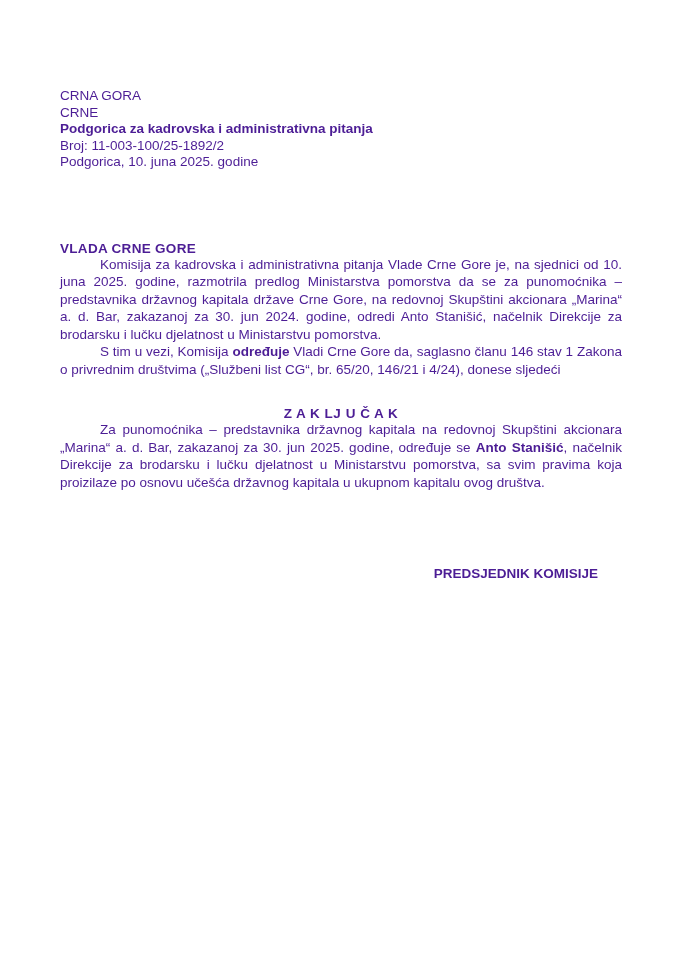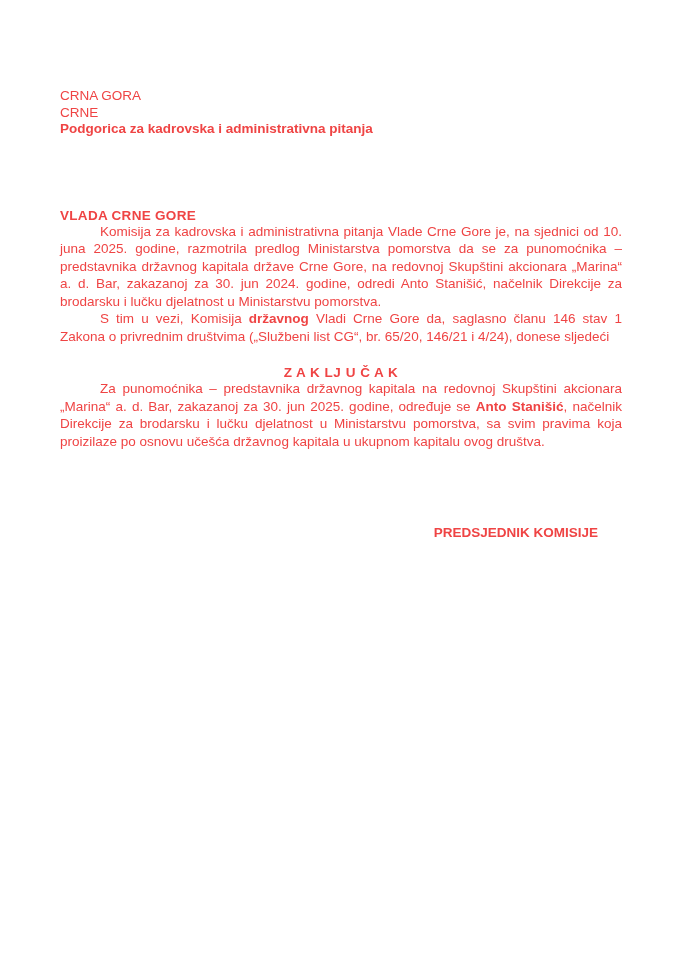--- a/index.html
+++ b/index.html
@@ -9,21 +9,21 @@
   }
   .page {
     position: relative;
     width: 679px;
     height: 767px;
     background: #ffffff;
     box-sizing: border-box;
     padding: 88px 57px 0 60px;
     font-family: "Liberation Sans", "DejaVu Sans", sans-serif;
     font-size: 13.5px;
-    color: #ef4444;
+    color: #4c1d95;
     overflow: hidden;
   }
   .letterhead {
     line-height: 16.5px;
   }
   .letterhead div {
     white-space: nowrap;
   }
   .bold {
     font-weight: bold;
@@ -36,21 +36,21 @@
   }
   .body-block {
   }
   p.body-par {
     margin: 0;
     text-align: justify;
     text-indent: 40px;
     line-height: 17.5px;
   }
   .conclusion-heading {
-    margin-top: 20px;
+    margin-top: 28px;
     text-align: center;
     font-weight: bold;
     letter-spacing: 0.5px;
   }
   .conclusion-par {
     margin-top: 20px;
   }
   .signature {
     margin-top: 74px;
     margin-left: 218px;
@@ -64,27 +64,29 @@
 </style>
 </head>
 <body>
 
 <div class="page">
 
   <div class="letterhead">
     <div>CRNA GORA</div>
     <div>CRNE</div>
     <div class="bold">Podgorica za kadrovska i administrativna pitanja</div>
+    <div>Broj: 11-003-100/25-1892/2</div>
+    <div>Podgorica, 10. juna 2025. godine</div>
   </div>
 
   <div class="doc-title">VLADA CRNE GORE</div>
 
   <div class="body-block">
     <p class="body-par"><span>Komisija za kadrovska i administrativna pitanja Vlade Crne Gore je, na sjednici od 10. juna 2025. godine, razmotrila predlog Ministarstva pomorstva da se za punomoćnika – predstavnika državnog kapitala države Crne Gore, na redovnoj Skupštini akcionara „Marina“ a. d. Bar, zakazanoj za 30. jun 2024. godine, odredi Anto Stanišić, načelnik Direkcije za brodarsku i lučku djelatnost u Ministarstvu pomorstva.</span></p>
-    <p class="body-par"><span>S tim u vezi, Komisija </span><span style="font-weight: bold;">državnog</span><span> Vladi Crne Gore da, saglasno članu 146 stav 1 Zakona o privrednim društvima („Službeni list CG“, br. 65/20, 146/21 i 4/24), donese sljedeći</span></p>
+    <p class="body-par"><span>S tim u vezi, Komisija </span><span style="font-weight: bold;">određuje</span><span> Vladi Crne Gore da, saglasno članu 146 stav 1 Zakona o privrednim društvima („Službeni list CG“, br. 65/20, 146/21 i 4/24), donese sljedeći</span></p>
   </div>
 
   <div class="conclusion-heading">Z A K LJ U Č A K</div>
 
   <p class="body-par conclusion-par"><span>Za punomoćnika – predstavnika državnog kapitala na redovnoj Skupštini akcionara „Marina“ a. d. Bar, zakazanoj za 30. jun 2025. godine, određuje se </span><span style="font-weight: bold;">Anto Stanišić</span><span>, načelnik Direkcije za brodarsku i lučku djelatnost u Ministarstvu pomorstva, sa svim pravima koja proizilaze po osnovu učešća državnog kapitala u ukupnom kapitalu ovog društva.</span></p>
 
   <div class="signature">
     <div class="sig-title">PREDSJEDNIK KOMISIJE</div>
   </div>
 

